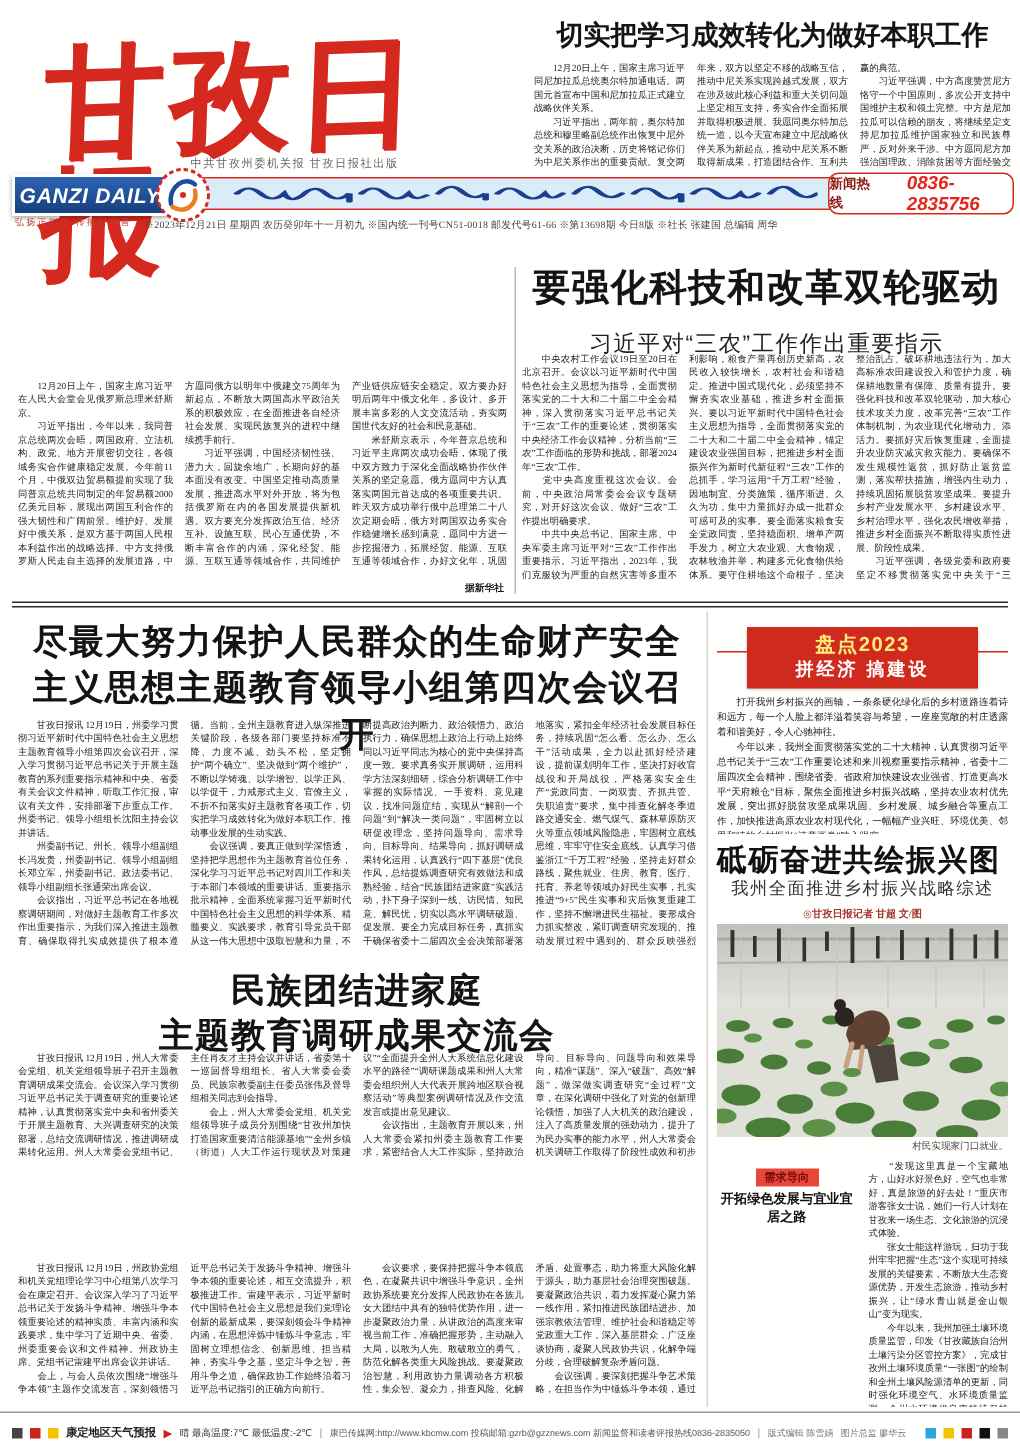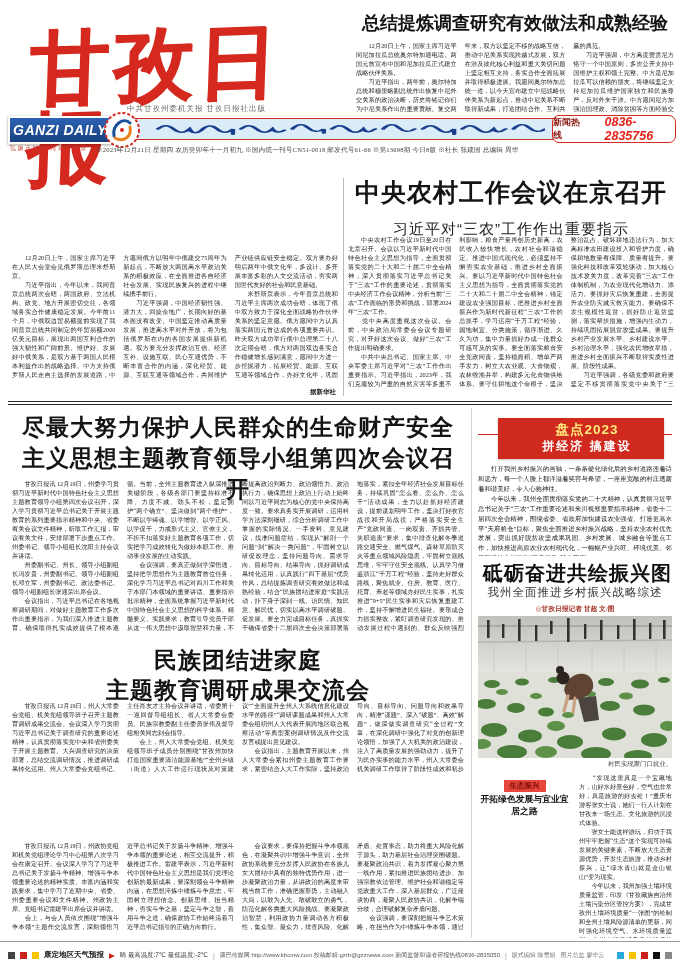--- a/index.html
+++ b/index.html
@@ -30,26 +30,26 @@
   .hotline .lab{font-size:9px;font-weight:bold;color:#8b1d15;font-family:"Liberation Sans","DejaVu Sans",sans-serif;}
   .hotline .num{font-size:12.5px;font-weight:900;color:#e3241b;font-family:"Liberation Sans","DejaVu Sans",sans-serif;font-style:italic;}
   .subhead-gray{font-family:"Liberation Sans","DejaVu Sans",sans-serif;font-weight:500;color:#222;
       text-align:center;letter-spacing:1px;}
   .credit{font-size:6.5px;font-weight:bold;text-align:right;}
   .vline{border-left:1px solid #b8b8b8;}
   .hline{background:#2a2a2a;height:1px;}
   .hline-light{background:#9a9a9a;height:1px;}
   .pd-box{background:#d02a1f;color:#fff;text-align:center;
       font-family:"Liberation Sans","DejaVu Sans",sans-serif;font-weight:900;
-      padding:4px 0 5px 12px;box-shadow:0 1px 2px rgba(0,0,0,.25);}
+      padding:4px 0 5px 0;box-shadow:0 1px 2px rgba(0,0,0,.25);}
   .pd-box .l1{color:#ffe97a;font-size:13.5px;line-height:1.25;letter-spacing:1px;}
   .pd-box .l2{color:#fff;font-size:12px;line-height:1.25;letter-spacing:2px;}
   .feat-intro{font-size:6.4px;line-height:1.55;text-align:justify;color:#151515;white-space:pre-wrap;overflow:hidden;}
   .feat-title{font-family:"Liberation Sans","DejaVu Sans",sans-serif;font-weight:900;font-size:20px;
-      text-align:right;letter-spacing:1px;color:#111;}
+      text-align:left;letter-spacing:1px;color:#111;}
   .feat-sub{font-size:11.5px;color:#333;text-align:center;letter-spacing:1px;
       font-family:"Liberation Sans","DejaVu Sans",sans-serif;}
   .feat-byline{font-size:6.8px;color:#a3352a;text-align:center;font-weight:bold;}
   .caption{font-size:6.4px;color:#444;text-align:right;}
   .eco-tag-wrap{text-align:center;margin-bottom:2px;}
   .eco-tag{display:inline-block;background:#e8473b;color:#7a0c08;font-weight:900;font-size:7.5px;
       padding:1px 6px;font-family:"Liberation Sans","DejaVu Sans",sans-serif;}
   .feat-subhead{font-family:"Liberation Sans","DejaVu Sans",sans-serif;font-weight:900;font-size:8.8px;
       text-align:center;margin-bottom:15px;color:#111;}
   .footer-row{display:flex;align-items:center;gap:5px;font-family:"Liberation Sans","DejaVu Sans",sans-serif;}
@@ -61,21 +61,21 @@
   .sep{color:#999;font-size:7px;}
 </style>
 </head>
 <body>
 
 <div class="page">
 
   <div class="abs masthead-title" style="left:28px;top:24px;width:330px;">甘孜日报</div>
   <div class="abs masthead-sub" style="left:127px;top:104px;width:200px;">中共甘孜州委机关报 甘孜日报社出版</div>
 
-  <div class="abs hl" style="left:356px;top:13px;width:318px;font-size:18px;letter-spacing:0;">总结提炼调查研究有效做法和成熟经验</div>
+  <div class="abs hl" style="left:356px;top:13px;width:318px;font-size:18px;letter-spacing:0;">切实把学习成效转化为做好本职工作</div>
   <div class="abs body-text cols-3" style="left:356px;top:42px;width:318px;height:72px;">　　12月20日上午，国家主席习近平同尼加拉瓜总统奥尔特加通电话。两国元首宣布中国和尼加拉瓜正式建立战略伙伴关系。
 　　习近平指出，两年前，奥尔特加总统和穆里略副总统作出恢复中尼外交关系的政治决断，历史将铭记你们为中尼关系作出的重要贡献。复交两年来，双方以坚定不移的战略互信，推动中尼关系实现跨越式发展，双方在涉及彼此核心利益和重大关切问题上坚定相互支持，务实合作全面拓展并取得积极进展。我愿同奥尔特加总统一道，以今天宣布建立中尼战略伙伴关系为新起点，推动中尼关系不断取得新成果，打造团结合作、互利共赢的典范。
 　　习近平强调，中方高度赞赏尼方恪守一个中国原则，多次公开支持中国维护主权和领土完整。中方是尼加拉瓜可以信赖的朋友，将继续坚定支持尼加拉瓜维护国家独立和民族尊严，反对外来干涉。中方愿同尼方加强治国理政、消除贫困等方面经验交流。我在第三届“一带一路”国际合作高峰论坛上提出了中方支持高质量共建“一带一路”的八项行动，欢迎尼方积极对接。中尼自由贸易协定将于明年1月1日正式生效，这是两国具有里程碑意义的合作成果。(紧转第四版)</div>
 
   <div class="abs bluestrip" style="left:8px;top:119px;width:664px;height:20px;"></div>
   <div class="abs redline" style="left:8px;top:118px;width:664px;"></div>
   <div class="abs redline" style="left:8px;top:139px;width:664px;"></div>
 
   <div class="abs ganzi-box" style="left:8px;top:116px;width:100px;height:24px;">
     <span>GANZI DAILY</span>
@@ -105,21 +105,21 @@
   <div class="abs body-text cols-3" style="left:12px;top:254px;width:326px;height:132px;">　　12月20日上午，国家主席习近平在人民大会堂会见俄罗斯总理米舒斯京。
 　　习近平指出，今年以来，我同普京总统两次会晤，两国政府、立法机构、政党、地方开展密切交往，各领域务实合作健康稳定发展。今年前11个月，中俄双边贸易额提前实现了我同普京总统共同制定的年贸易额2000亿美元目标，展现出两国互利合作的强大韧性和广阔前景。维护好、发展好中俄关系，是双方基于两国人民根本利益作出的战略选择。中方支持俄罗斯人民走自主选择的发展道路，中方愿同俄方以明年中俄建交75周年为新起点，不断放大两国高水平政治关系的积极效应，在全面推进各自经济社会发展、实现民族复兴的进程中继续携手前行。
 　　习近平强调，中国经济韧性强、潜力大，回旋余地广，长期向好的基本面没有改变。中国坚定推动高质量发展，推进高水平对外开放，将为包括俄罗斯在内的各国发展提供新机遇。双方要充分发挥政治互信、经济互补、设施互联、民心互通优势，不断丰富合作的内涵，深化经贸、能源、互联互通等领域合作，共同维护产业链供应链安全稳定。双方要办好明后两年中俄文化年，多设计、多开展丰富多彩的人文交流活动，夯实两国世代友好的社会和民意基础。
 　　米舒斯京表示，今年普京总统和习近平主席两次成功会晤，体现了俄中双方致力于深化全面战略协作伙伴关系的坚定意愿。俄方愿同中方认真落实两国元首达成的各项重要共识。昨天双方成功举行俄中总理第二十八次定期会晤，俄方对两国双边务实合作稳健增长感到满意，愿同中方进一步挖掘潜力，拓展经贸、能源、互联互通等领域合作，办好文化年，巩固两国人民世代友好。俄方真诚祝贺中国在习近平主席领导下取得的伟大成就，预祝中国人民龙年快乐！希望新的一年里俄中关系取得新的发展。
 　　米舒斯京还就甘肃地震向习近平转达俄罗斯政府和人民的慰问，表示俄方愿根据中方需要提供救援帮助。习近平对此表示感谢，指出甘肃和青海发生地震后，普京总统和很多外国领导人都发来慰问电。我们全力组织开展救援，尽最大努力保护人民群众的生命财产安全。目前灾区的救援力量和物资是充足的，当地人民群众的基本生活是有保障的。在中国共产党坚强领导下，灾区人民一定能够战胜灾害，重建家园。
 　　王毅参加会见。</div>
   <div class="abs credit" style="left:240px;top:388px;width:96px;">据新华社</div>
 
   <div class="abs vline" style="left:343px;top:178px;height:218px;"></div>
 
-  <div class="abs hl" style="left:348px;top:178px;width:326px;font-size:25px;">中央农村工作会议在京召开</div>
+  <div class="abs hl" style="left:348px;top:178px;width:326px;font-size:25px;">要强化科技和改革双轮驱动</div>
   <div class="abs subhead-gray" style="left:348px;top:208px;width:326px;font-size:15px;margin-top:12px;">习近平对“三农”工作作出重要指示</div>
   <div class="abs body-text cols-3" style="left:348px;top:236px;width:326px;height:160px;">　　中央农村工作会议19日至20日在北京召开。会议以习近平新时代中国特色社会主义思想为指导，全面贯彻落实党的二十大和二十届二中全会精神，深入贯彻落实习近平总书记关于“三农”工作的重要论述，贯彻落实中央经济工作会议精神，分析当前“三农”工作面临的形势和挑战，部署2024年“三农”工作。
 　　党中央高度重视这次会议。会前，中央政治局常委会会议专题研究，对开好这次会议、做好“三农”工作提出明确要求。
 　　中共中央总书记、国家主席、中央军委主席习近平对“三农”工作作出重要指示。习近平指出，2023年，我们克服较为严重的自然灾害等多重不利影响，粮食产量再创历史新高，农民收入较快增长，农村社会和谐稳定。推进中国式现代化，必须坚持不懈夯实农业基础，推进乡村全面振兴。要以习近平新时代中国特色社会主义思想为指导，全面贯彻落实党的二十大和二十届二中全会精神，锚定建设农业强国目标，把推进乡村全面振兴作为新时代新征程“三农”工作的总抓手，学习运用“千万工程”经验，因地制宜、分类施策，循序渐进、久久为功，集中力量抓好办成一批群众可感可及的实事。要全面落实粮食安全党政同责，坚持稳面积、增单产两手发力，树立大农业观、大食物观，农林牧渔并举，构建多元化食物供给体系。要守住耕地这个命根子，坚决整治乱占、破坏耕地违法行为，加大高标准农田建设投入和管护力度，确保耕地数量有保障、质量有提升。要强化科技和改革双轮驱动，加大核心技术攻关力度，改革完善“三农”工作体制机制，为农业现代化增动力、添活力。要抓好灾后恢复重建，全面提升农业防灾减灾救灾能力。要确保不发生规模性返贫，抓好防止返贫监测，落实帮扶措施，增强内生动力，持续巩固拓展脱贫攻坚成果。要提升乡村产业发展水平、乡村建设水平、乡村治理水平，强化农民增收举措，推进乡村全面振兴不断取得实质性进展、阶段性成果。
 　　习近平强调，各级党委和政府要坚定不移贯彻落实党中央关于“三农”工作的决策部署，坚持农业农村优先发展，坚持城乡融合发展，把责任扛在肩上、抓在手上，结合实际创造性开展工作，有力有效推进乡村全面振兴，以加快农业农村现代化更好推进中国式现代化建设。
 　　会议传达学习了习近平重要指示，讨论了《中共中央、国务院关于学习运用“千村示范、万村整治”工程经验有力有效推进乡村全面振兴的意见（讨论稿）》。中共中央政治局委员、国务院副总理刘国中出席会议并讲话。(下转第四版)</div>
 
   <div class="abs hline" style="left:8px;top:401px;width:664px;"></div>
   <div class="abs hline" style="left:8px;top:404px;width:664px;"></div>
 
@@ -234,21 +234,21 @@
     <circle cx="82" cy="54" r="4" fill="#2c241f"></circle>
     <path d="M90,80 L86,95" stroke="#c9a183" stroke-width="3.4" stroke-linecap="round"></path>
     <path d="M97,82 L95,97" stroke="#caa081" stroke-width="3" stroke-linecap="round"></path>
     <ellipse cx="90" cy="99" rx="6" ry="3" fill="#5d9147"></ellipse>
   </svg>
 
   <div class="abs caption" style="left:478px;top:760px;width:194px;">村民实现家门口就业。</div>
 
   <div class="abs cols-2" style="left:478px;top:774px;width:194px;height:164px;column-fill:auto;overflow:hidden;">
     <div class="eco-tag-wrap">
-      <span class="eco-tag">生态振兴</span>
+      <span class="eco-tag">需求导向</span>
     </div>
     <div class="feat-subhead">开拓绿色发展与宜业宜居之路</div>
     <div class="body-text" style="column-count:1;">　　“发现这里真是一个宝藏地方，山好水好景色好，空气也非常好，真是旅游的好去处！”重庆市游客张女士说，她们一行人计划在甘孜来一场生态、文化旅游的沉浸式体验。
 　　张女士能这样游玩，归功于我州牢牢把握“生态”这个实现可持续发展的关键要素，不断放大生态资源优势，开发生态旅游，推动乡村振兴，让“绿水青山就是金山银山”变为现实。
 　　今年以来，我州加强土壤环境质量监管，印发《甘孜藏族自治州土壤污染分区管控方案》，完成甘孜州土壤环境质量“一张图”的绘制和全州土壤风险源清单的更新，同时强化环境空气、水环境质量监测，全州水环境优良率持续保持100%，2023年1—10月，全州环境空气质量综合指数和质量积分排名均居全省第一。
 　　与此同时，加快推进“两污共治”项目建设，建成乡镇生活垃圾无害化处理设施76个，2181个行政村全覆盖配备了收转运垃圾设施设备，270个乡镇生活垃圾处理实现末端无害化处置。同时扎实推进“千村示范工程”，实施90个行政村生活污水治理，全州累计完成1055个行政村生活污水治理。
 　　结合全域无垃圾行动，建立完善村庄保洁长效机制，常态化组织党员干部群众共同参与村庄清洁行动，实现村庄清洁常态化、制度化、持续化。截至目前，组织干群20.5万余人次，开展宣传活动3000余场次，完成城乡庭院及节点绿化0.644万亩，道路绿化62公里，全州所有行政村全覆盖配备保洁员6258名。(下转第四版)</div>
   </div>
 
   <div class="abs hline-light" style="left:0px;top:941px;width:680px;"></div>

